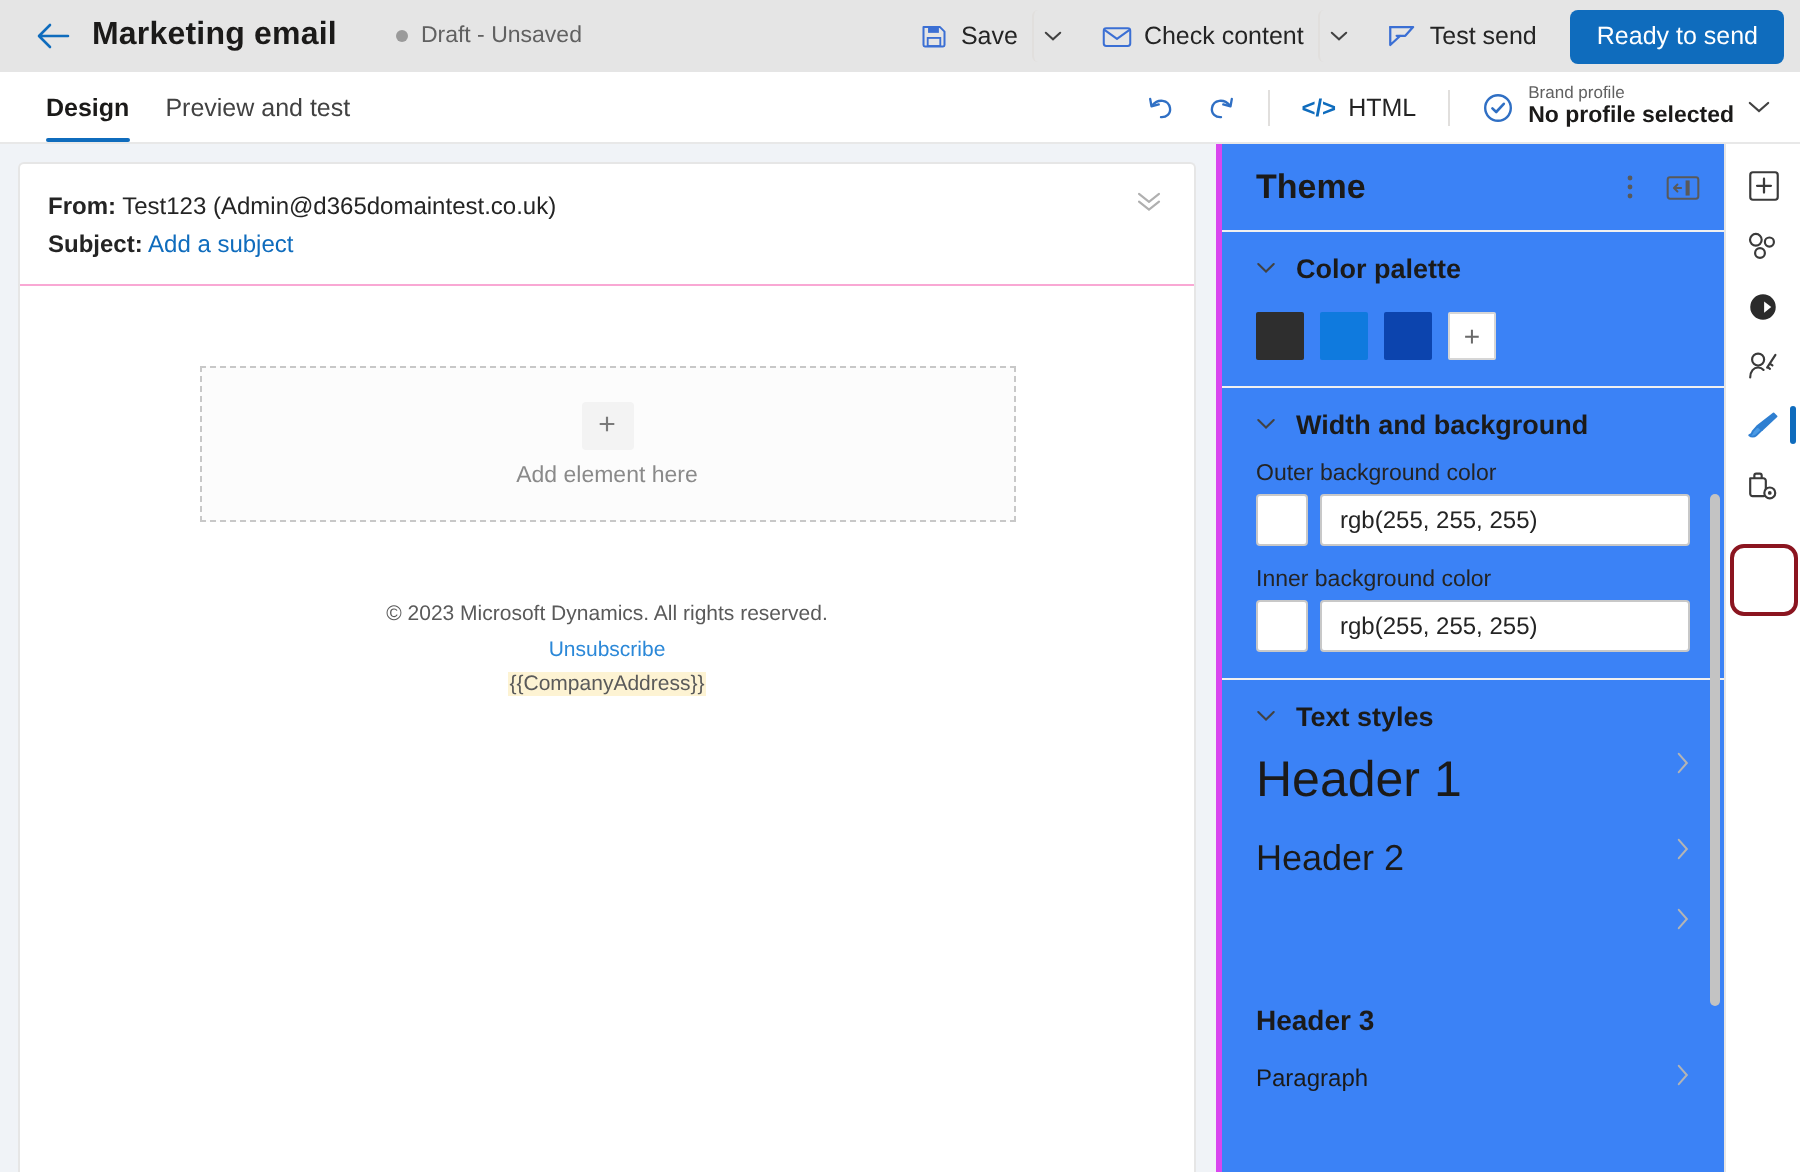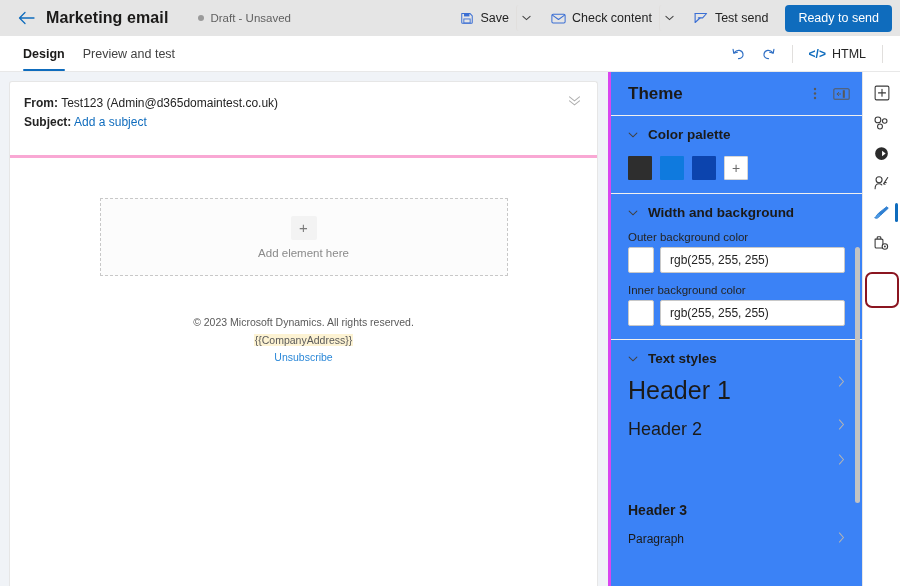--- a/index.html
+++ b/index.html
@@ -82,21 +82,21 @@
 
   
   .body { flex: 1; display: flex; min-height: 0; background: #f0f3f7; }
 
   
   .canvas-wrap { flex: 1; padding: 9px 10px 0 9px; min-width: 0; }
   .canvas {
     background: #ffffff; border-radius: 3px 3px 0 0; height: 100%;
     border: 1px solid #e6e6e6; border-bottom: none; overflow: hidden;
   }
-  .mail-head { padding: 12px 16px 23px 14px; display: flex; border-bottom: 3px solid #f9a8d4; }
+  .mail-head { padding: 12px 16px 10px 14px; display: flex; border-bottom: 1px solid #f9a8d4; }
   .mail-head-txt { font-size: 12px; line-height: 1.6; color: #242424; }
   .mail-head-txt b { font-weight: bold; }
   .link { color: #0f6cbd; cursor: pointer; }
   .collapse-chev { margin-left: auto; color: #a0a0a0; font-size: 12px; cursor: pointer; line-height: 1; padding-top: 2px; }
 
   .mail-body { padding: 40px 0 0 0; }
   .dropzone {
     margin: 0 auto; width: 408px; height: 78px; border: 1px dashed #c8c8c8;
     background: #fcfcfc; display: flex; flex-direction: column;
     align-items: center; justify-content: center; gap: 7px; cursor: pointer;
@@ -280,20 +280,37 @@
 
       <div class="vsep"></div>
 
       <div class="html-btn">
         <span class="glyph">&lt;/&gt;</span>
         <span>HTML</span>
       </div>
 
       <div class="vsep"></div>
 
+      <div class="brand">
+        <span class="icn">
+          <svg width="16" height="16" viewBox="0 0 16 16" fill="none">
+            <circle cx="8" cy="8" r="6.4" stroke="#2f6fc4" stroke-width="1.2"></circle>
+            <path d="M5.2 8.2 L7.1 10 L10.9 5.9" stroke="#2f6fc4" stroke-width="1.3" stroke-linecap="round" stroke-linejoin="round" fill="none"></path>
+          </svg>
+        </span>
+        <span class="brand-txt">
+          <span class="brand-lbl">Brand profile</span>
+          <span class="brand-val">No profile selected</span>
+        </span>
+        <span class="icn">
+          <svg width="11" height="7" viewBox="0 0 12 7" fill="none">
+            <path d="M1 1.3 L6 5.7 L11 1.3" stroke="#424242" stroke-width="1.2" stroke-linecap="round" fill="none"></path>
+          </svg>
+        </span>
+      </div>
     </div>
   </div>
 
   <div class="body">
 
     <div class="canvas-wrap">
       <div class="canvas">
 
         <div class="mail-head">
           <div class="mail-head-txt">
@@ -316,24 +333,24 @@
 
         <div class="mail-body">
           <div class="dropzone">
             <div class="plus-box">+</div>
             <div class="dropzone-label">Add element here</div>
           </div>
 
           <div class="mail-footer">
             <div>© 2023 Microsoft Dynamics. All rights reserved.</div>
             <div>
-              <span class="hl">{{CompanyAddress}}</span>
+              <span class="unsub">Unsubscribe</span>
             </div>
             <div>
-              <span class="unsub">Unsubscribe</span>
+              <span class="hl">{{CompanyAddress}}</span>
             </div>
           </div>
         </div>
 
       </div>
     </div>
 
     <div class="panel">
       <div class="panel-head">
         <div class="panel-title">Theme</div>

